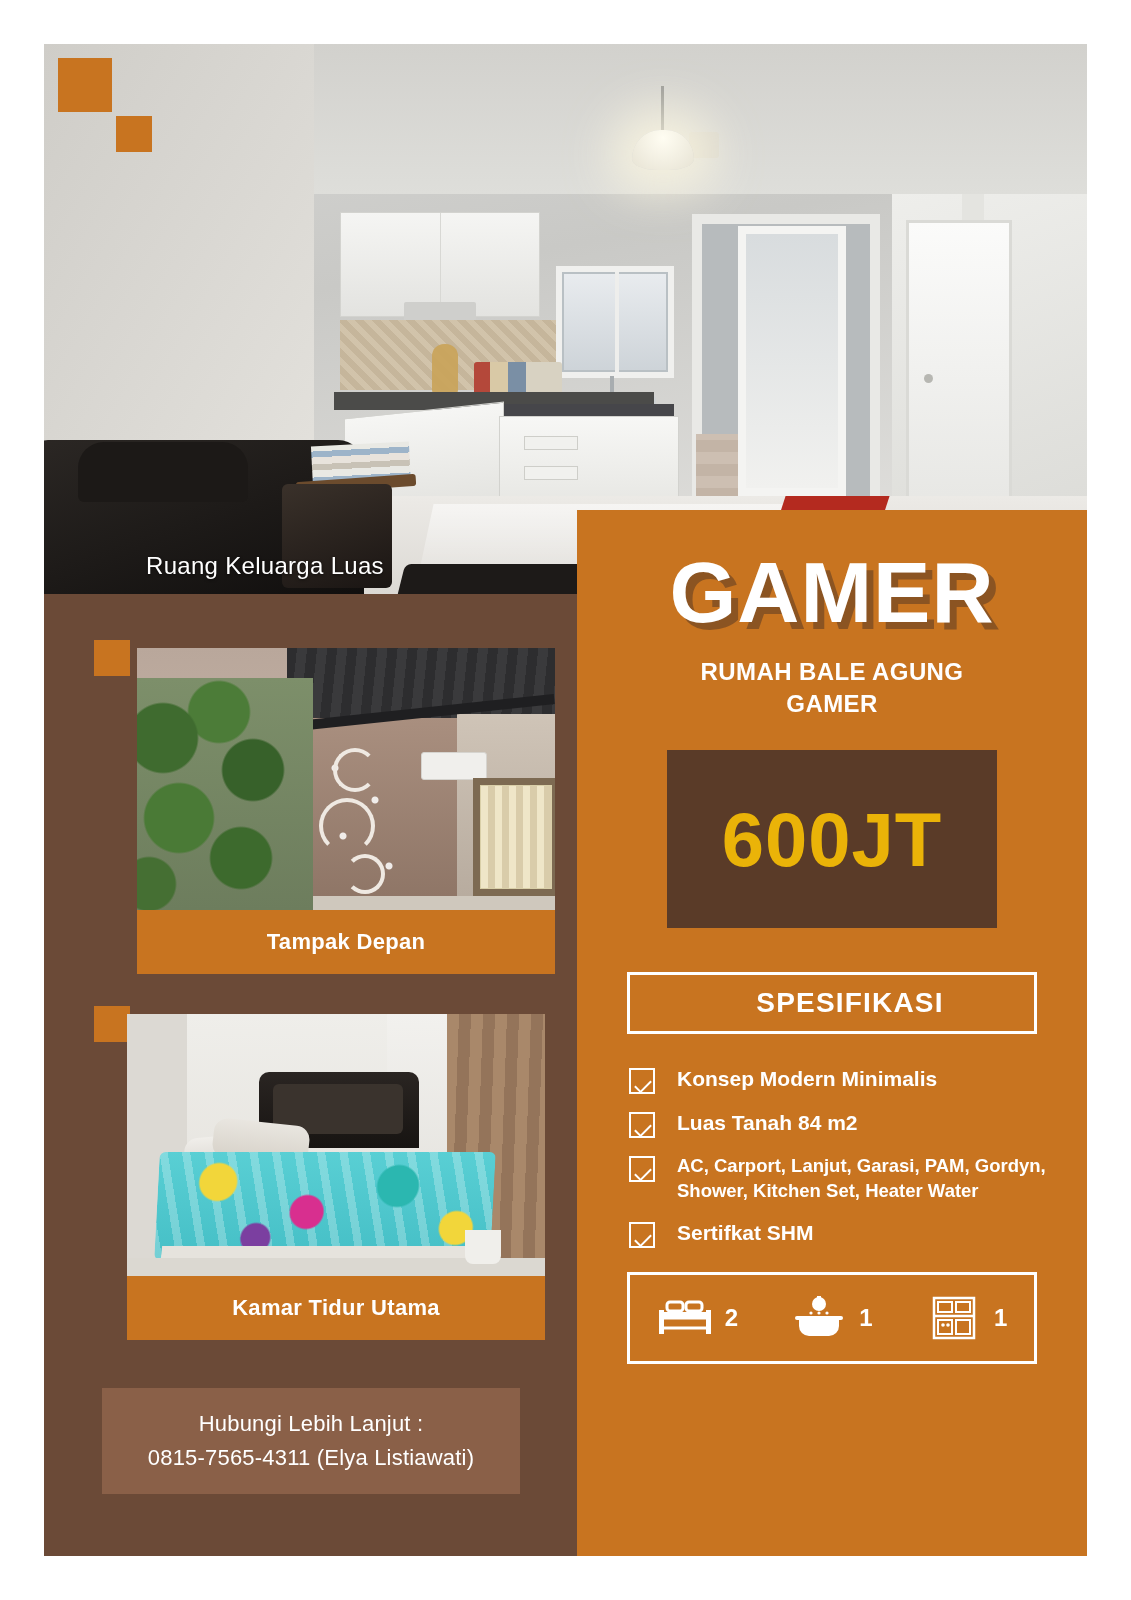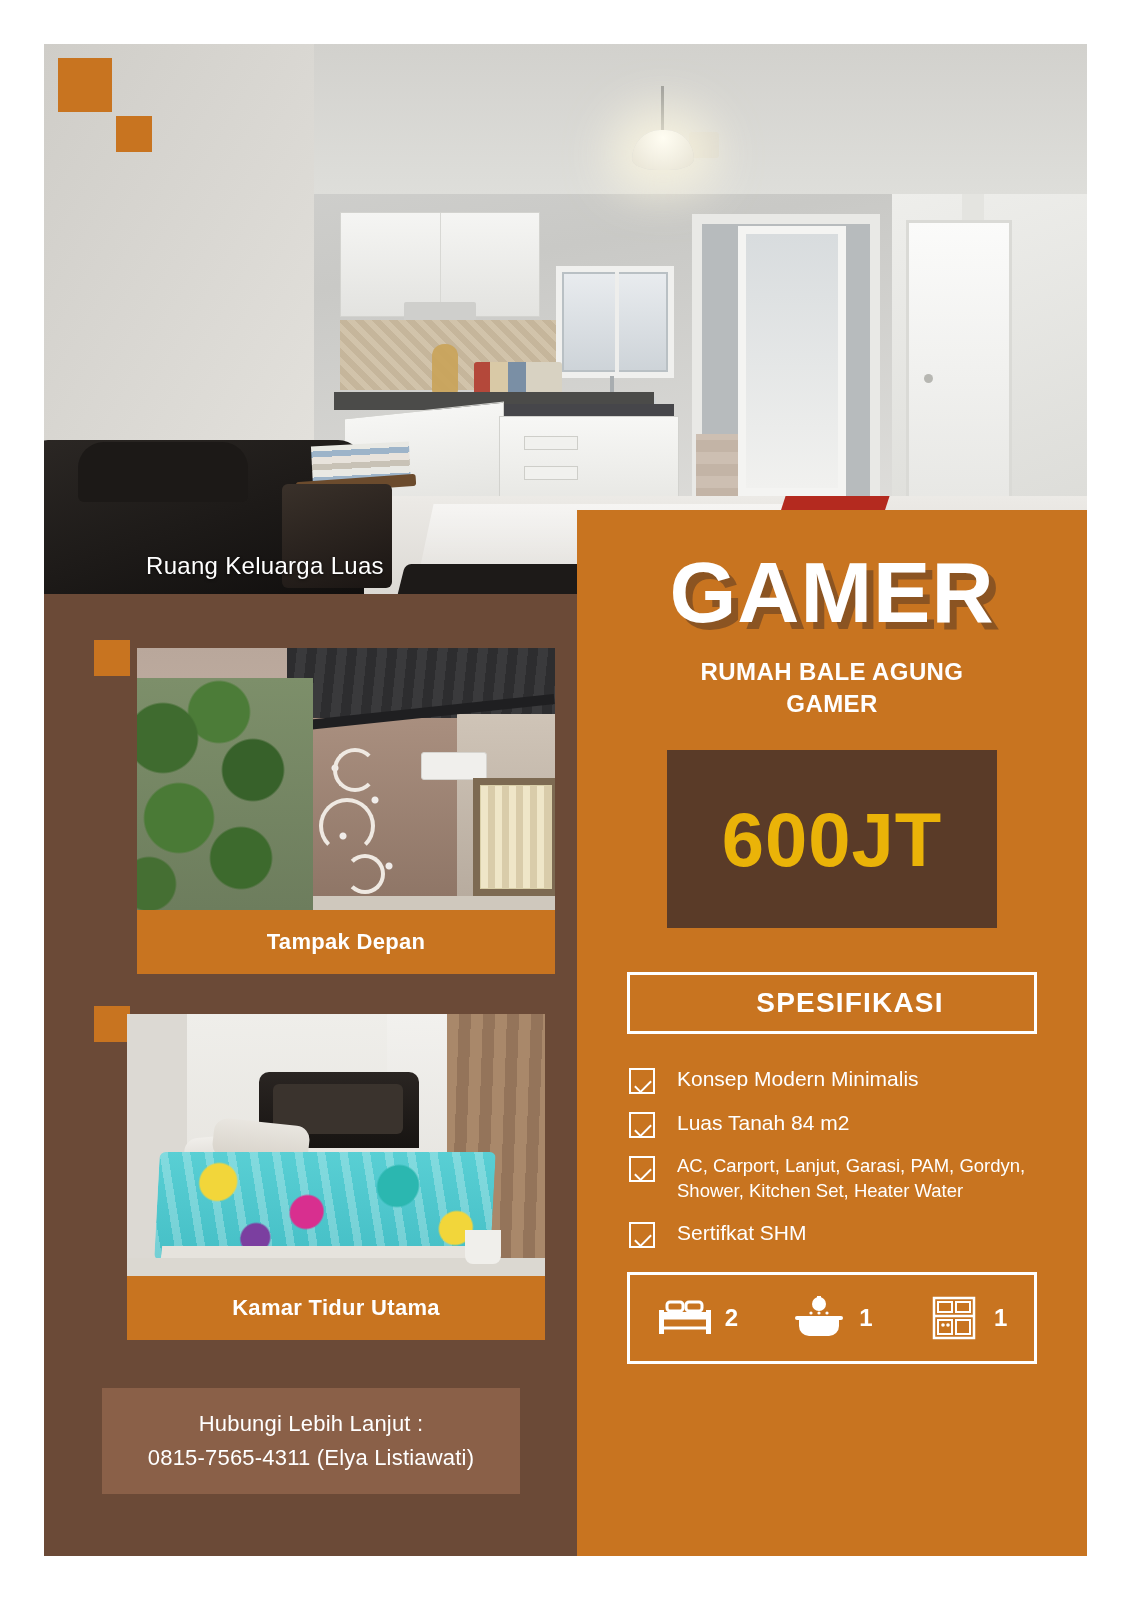--- a/index.html
+++ b/index.html
@@ -234,21 +234,21 @@
   .spec-row { display:flex; align-items:flex-start; margin-bottom:16px; }
   .chk {
     flex: 0 0 26px; width:26px; height:26px; border:2.5px solid #ffffff;
     margin-right:22px; position:relative; margin-top:2px;
   }
   .chk:after {
     content:""; position:absolute; left:4px; top:10px; width:14px; height:7px;
     border-left:2.5px solid #ffffff; border-bottom:2.5px solid #ffffff;
     transform: rotate(-45deg);
   }
-  .spec-text { color:#ffffff; font-size:21px; font-weight:normal; line-height:1.22; }
+  .spec-text { color:#ffffff; font-size:21px; font-weight:bold; line-height:1.22; }
   .spec-text.small { font-size:18.5px; line-height:1.35; }
 
   .icons-box {
     margin: 24px auto 0; width: 410px; height: 92px;
     border:3px solid #ffffff; display:flex; align-items:center; justify-content:space-around;
   }
   .icon-unit { display:flex; align-items:center; }
   .icon-unit .num { color:#ffffff; font-size:24px; font-weight:bold; margin-left:12px; }
   .icon-svg { width:56px; height:48px; }
 

